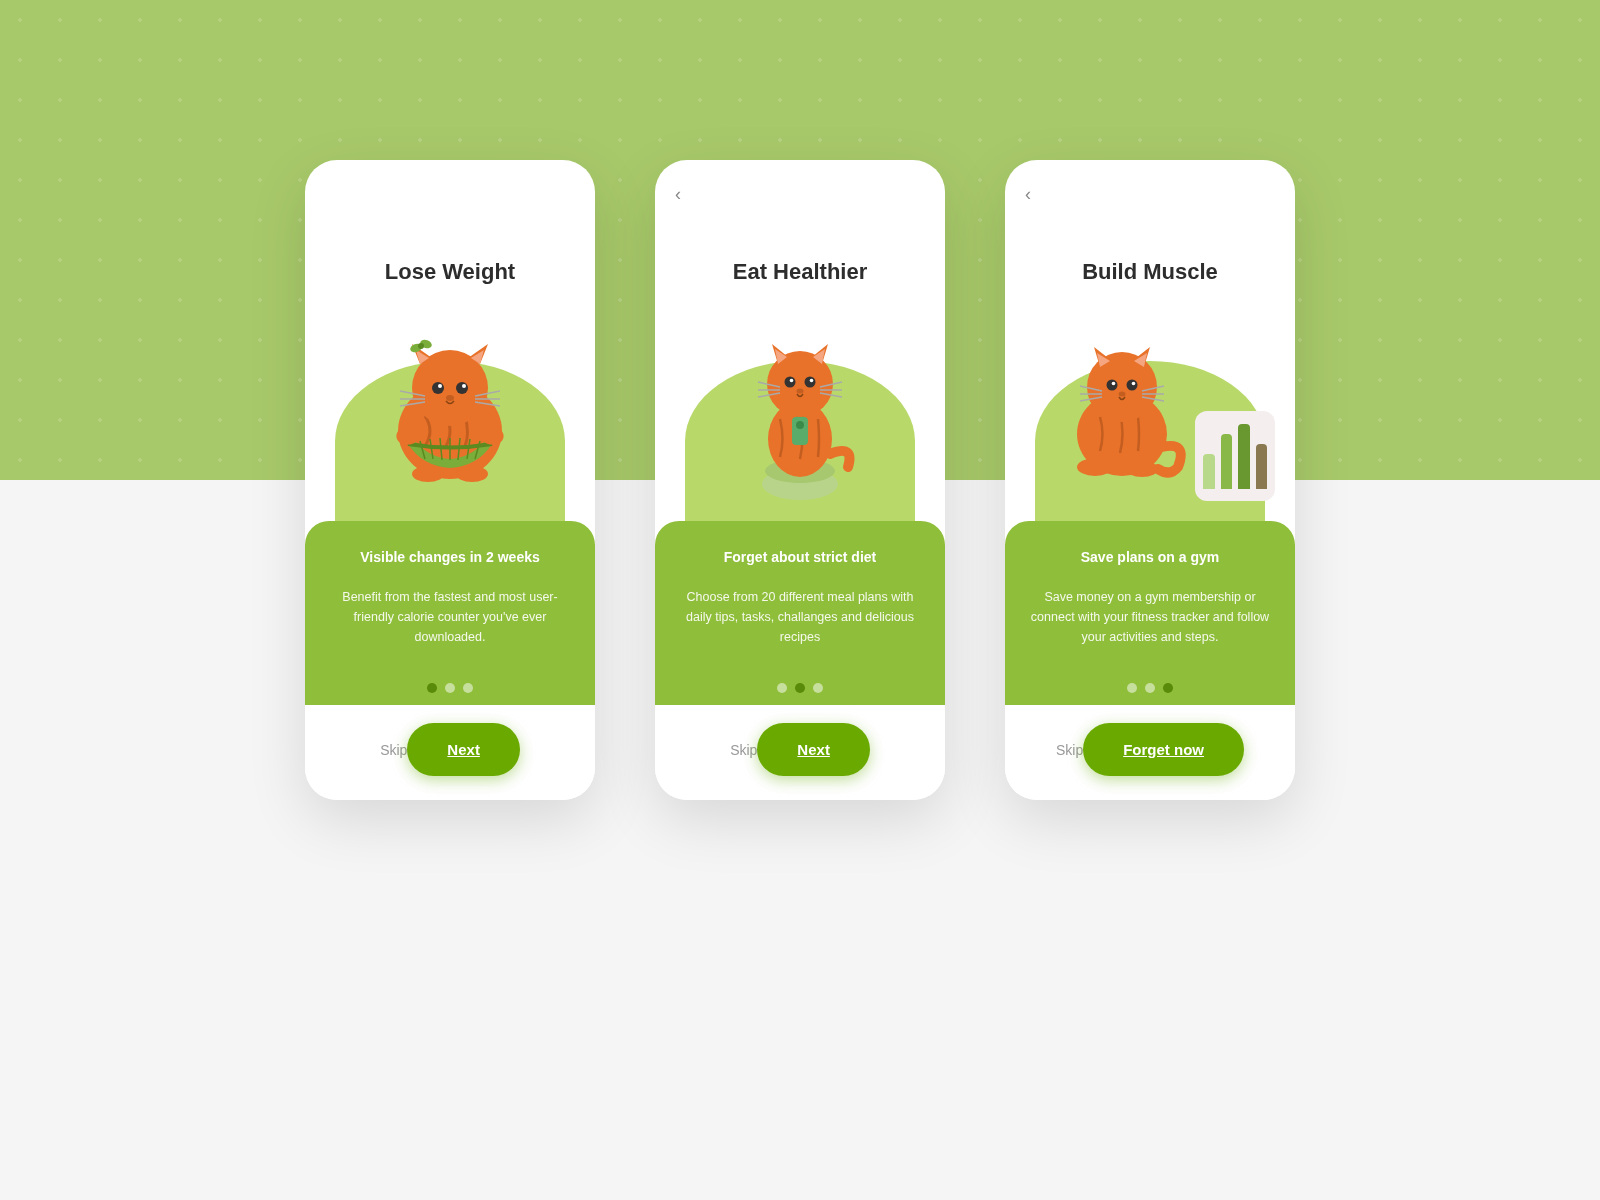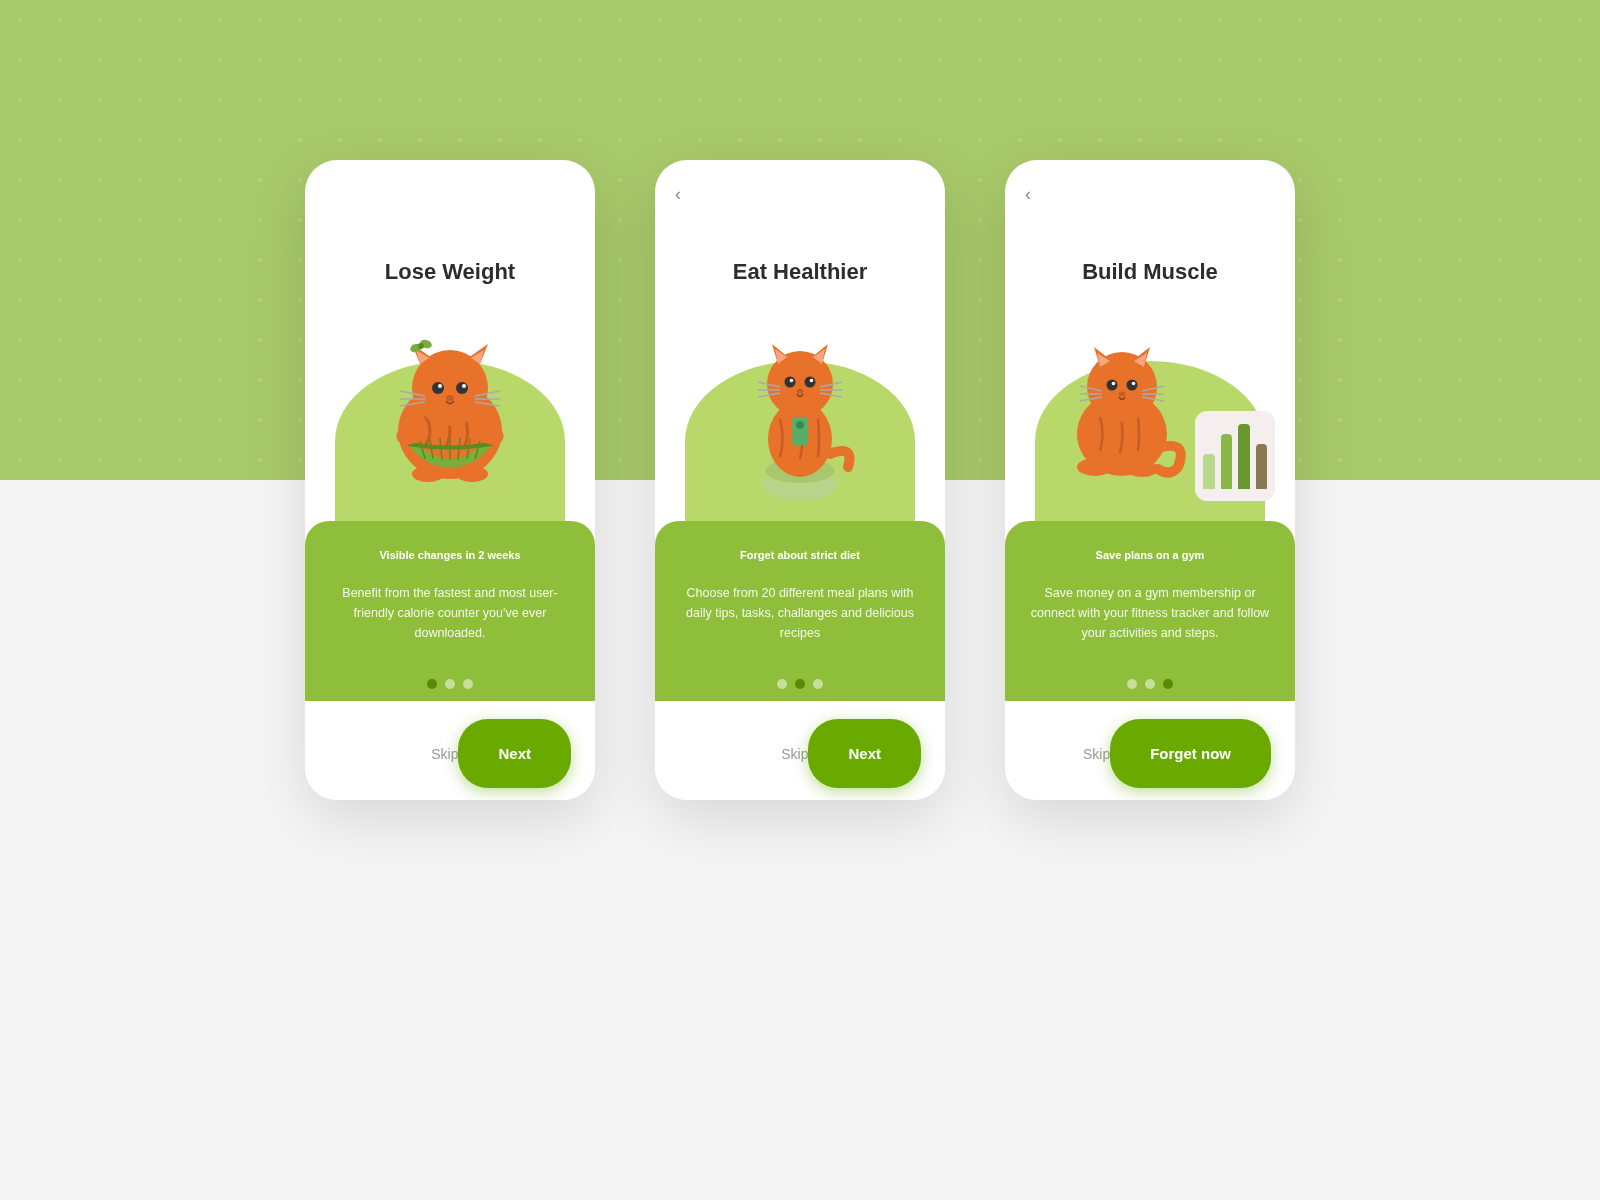--- a/index.html
+++ b/index.html
@@ -128,21 +128,21 @@
 
     .card-green-section {
       background: #8fbe3a;
       border-radius: 24px 24px 0 0;
       padding: 28px 24px 20px;
       text-align: center;
       position: relative;
     }
 
     .card-subtitle {
-      font-size: 11px;
+      font-size: 14px;
       font-weight: 700;
       color: #ffffff;
       margin-bottom: 10px;
     }
 
     .card-description {
       font-size: 12.5px;
       color: rgba(255,255,255,0.9);
       line-height: 1.6;
       margin-top: 22px;
@@ -164,43 +164,44 @@
     }
 
     .dot.active {
       background: #5a8a0a;
     }
 
     .card-footer {
       background: #ffffff;
       padding: 18px 24px 24px;
       display: flex;
-      justify-content: flex-end;
+      justify-content: center;
       align-items: center;
     }
 
     .skip-btn {
       background: none;
       border: none;
       font-size: 14px;
       color: #999;
       cursor: pointer;
       font-weight: 500;
     }
 
     .next-btn {
       background: #6aaa00;
       color: #ffffff;
       border: none;
       border-radius: 30px;
-      padding: 26px 40px;
+      padding: 18px 40px;
       font-size: 15px;
       font-weight: 700;
       cursor: pointer;
       box-shadow: 0 4px 15px rgba(100, 170, 0, 0.4);
+      text-decoration: underline;
     }
 
     
     .chart-bg {
       position: absolute;
       right: 20px;
       bottom: 20px;
       width: 80px;
       height: 90px;
       background: #f5eeee;

